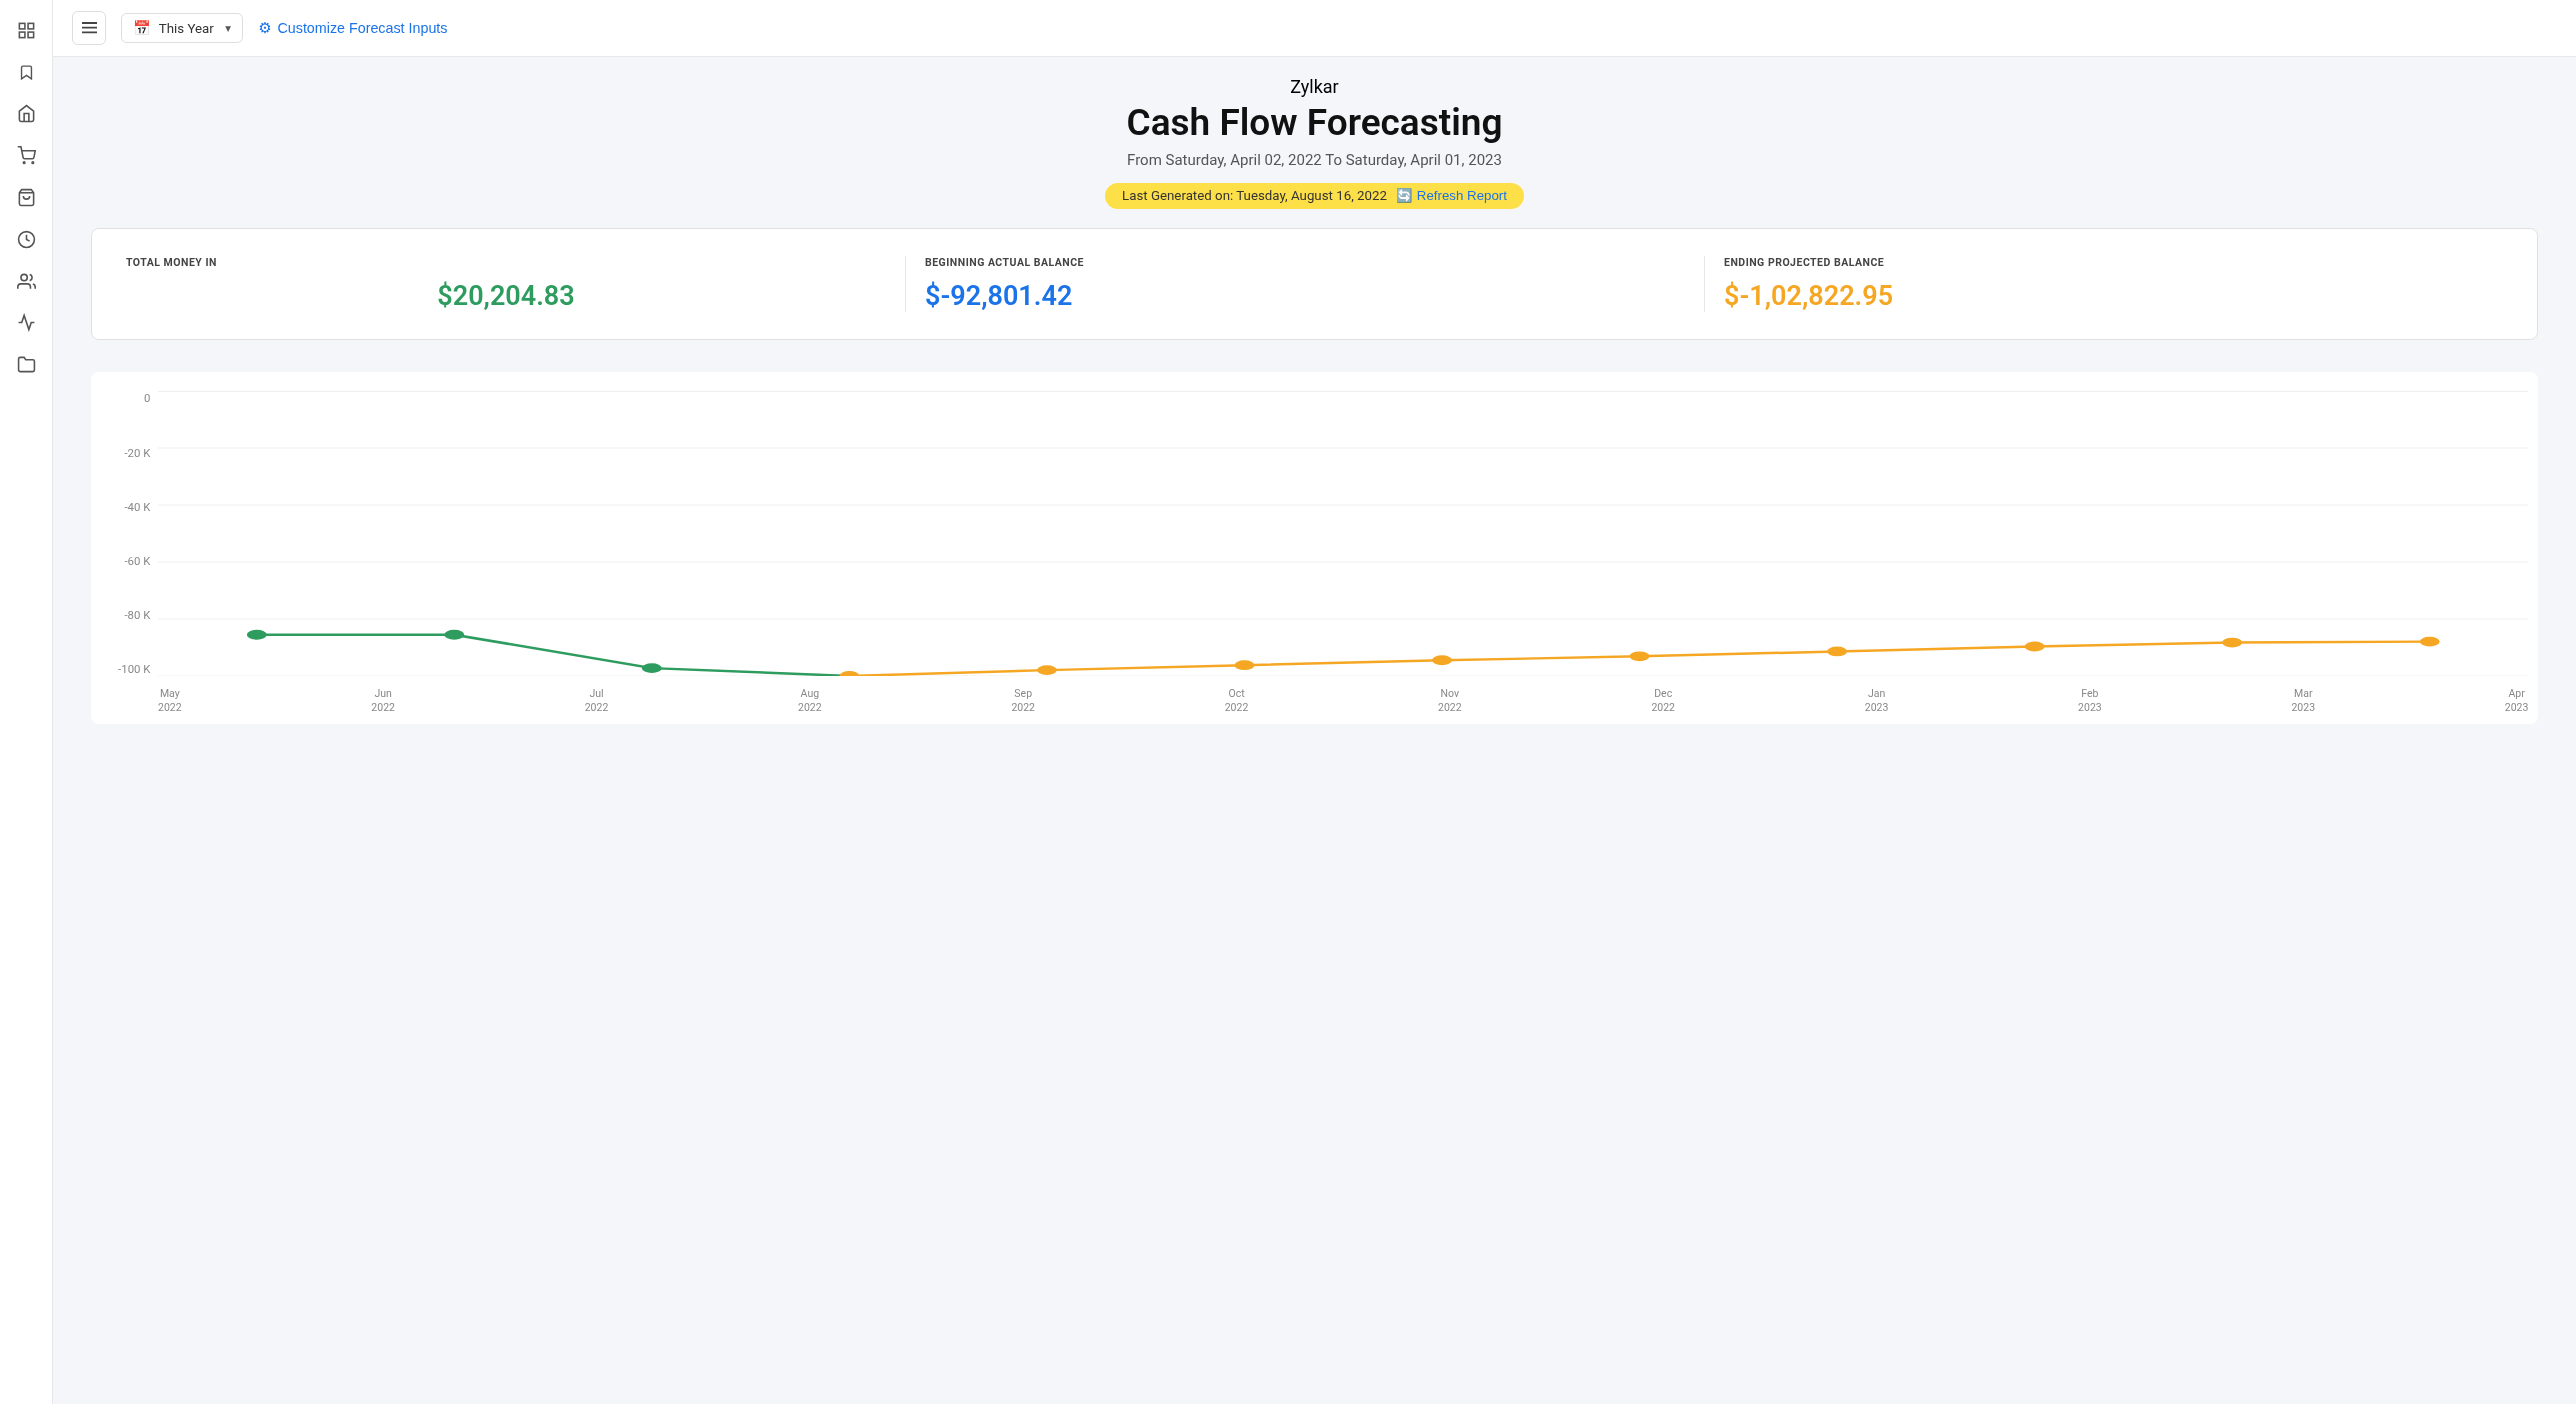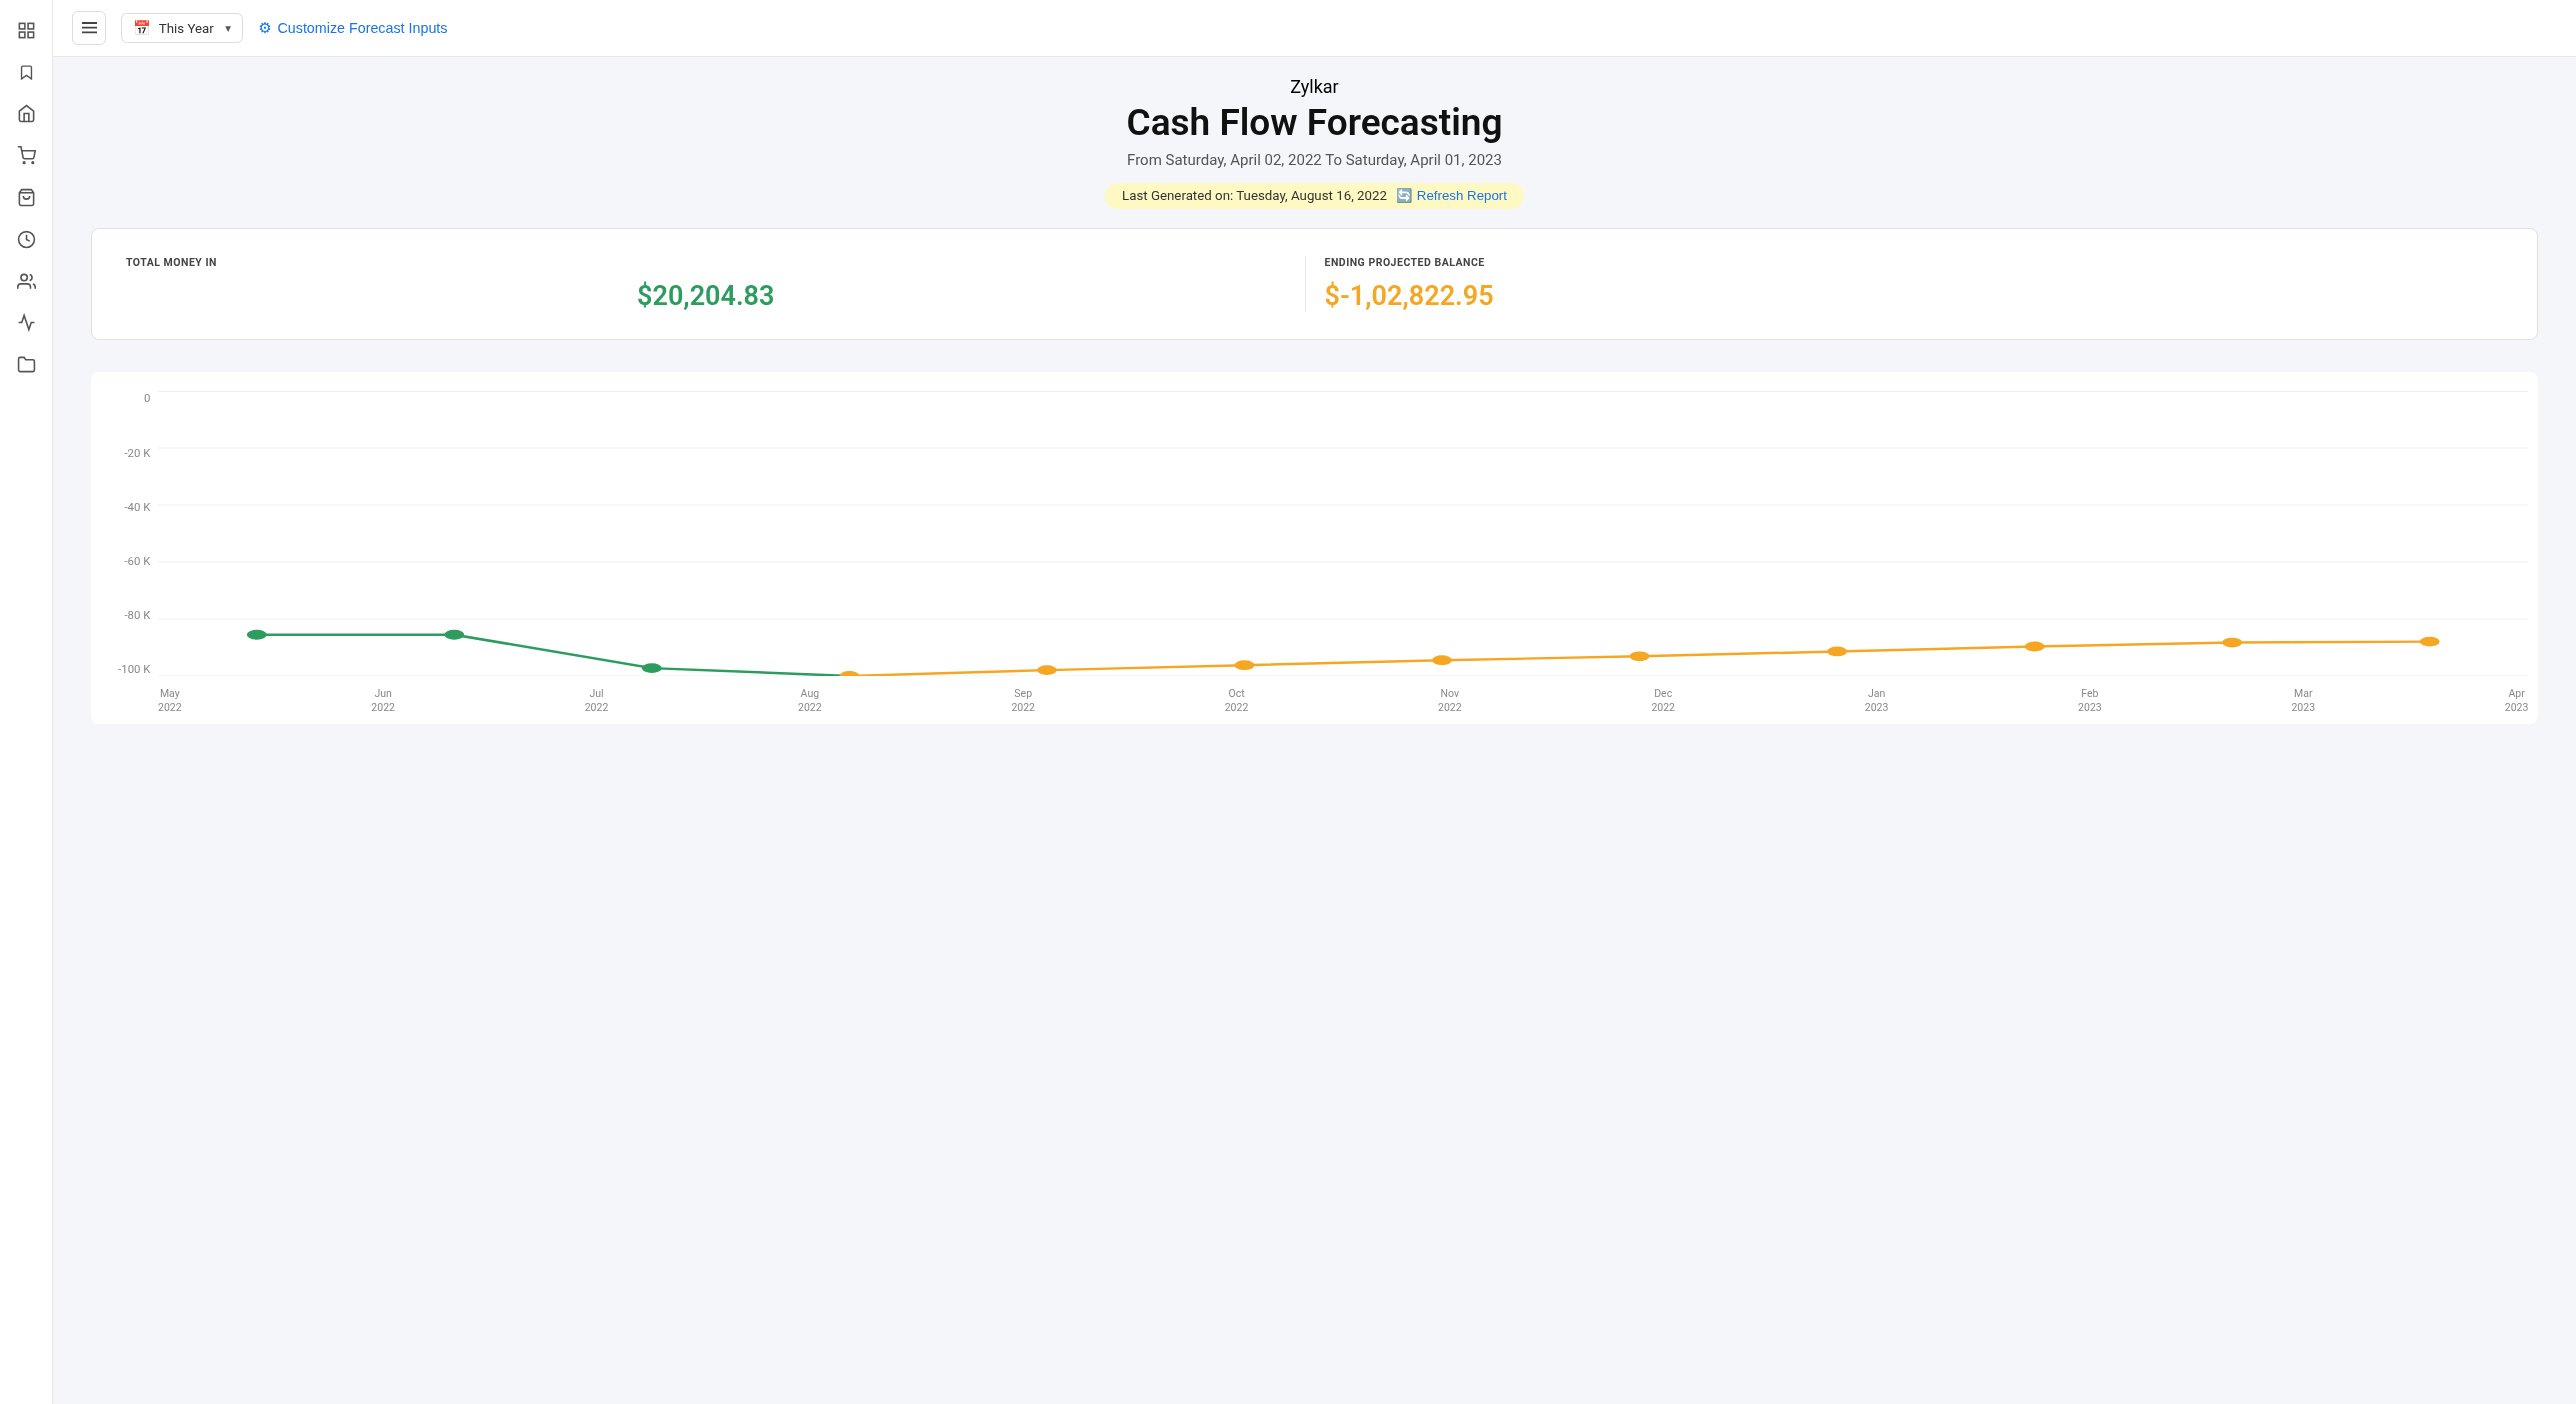--- a/index.html
+++ b/index.html
@@ -114,21 +114,21 @@
     }
     .report-date-range {
       font-size: 15px;
       color: #555;
       margin-bottom: 13.3px;
     }
     .report-generated {
       display: inline-flex;
       align-items: center;
       gap: 9.5px;
-      background: #fef9c3;
+      background: #fde047;
       border-radius: 19px;
       padding: 5.7px 17px;
       font-size: 13.3px;
       color: #333;
     }
     .refresh-btn {
       display: flex;
       align-items: center;
       gap: 3.8px;
       color: #1a73e8;
@@ -343,20 +343,24 @@
         </span>
       </div>
     </div>
 
     <div class="summary-cards">
       <div class="summary-card">
         <div class="card-label">TOTAL MONEY IN</div>
         <div class="card-value green">$20,204.83</div>
       </div>
       <div class="summary-card">
+        <div class="card-label">BEGINNING ACTUAL BALANCE</div>
+        <div class="card-value blue">$-92,801.42</div>
+      </div>
+      <div class="summary-card">
         <div class="card-label">ENDING PROJECTED BALANCE</div>
         <div class="card-value orange">$-1,02,822.95</div>
       </div>
     </div>
 
     <div class="chart-area">
       <div class="chart-container">
 
         <div class="chart-y-axis">
           <span class="y-label">0</span>

